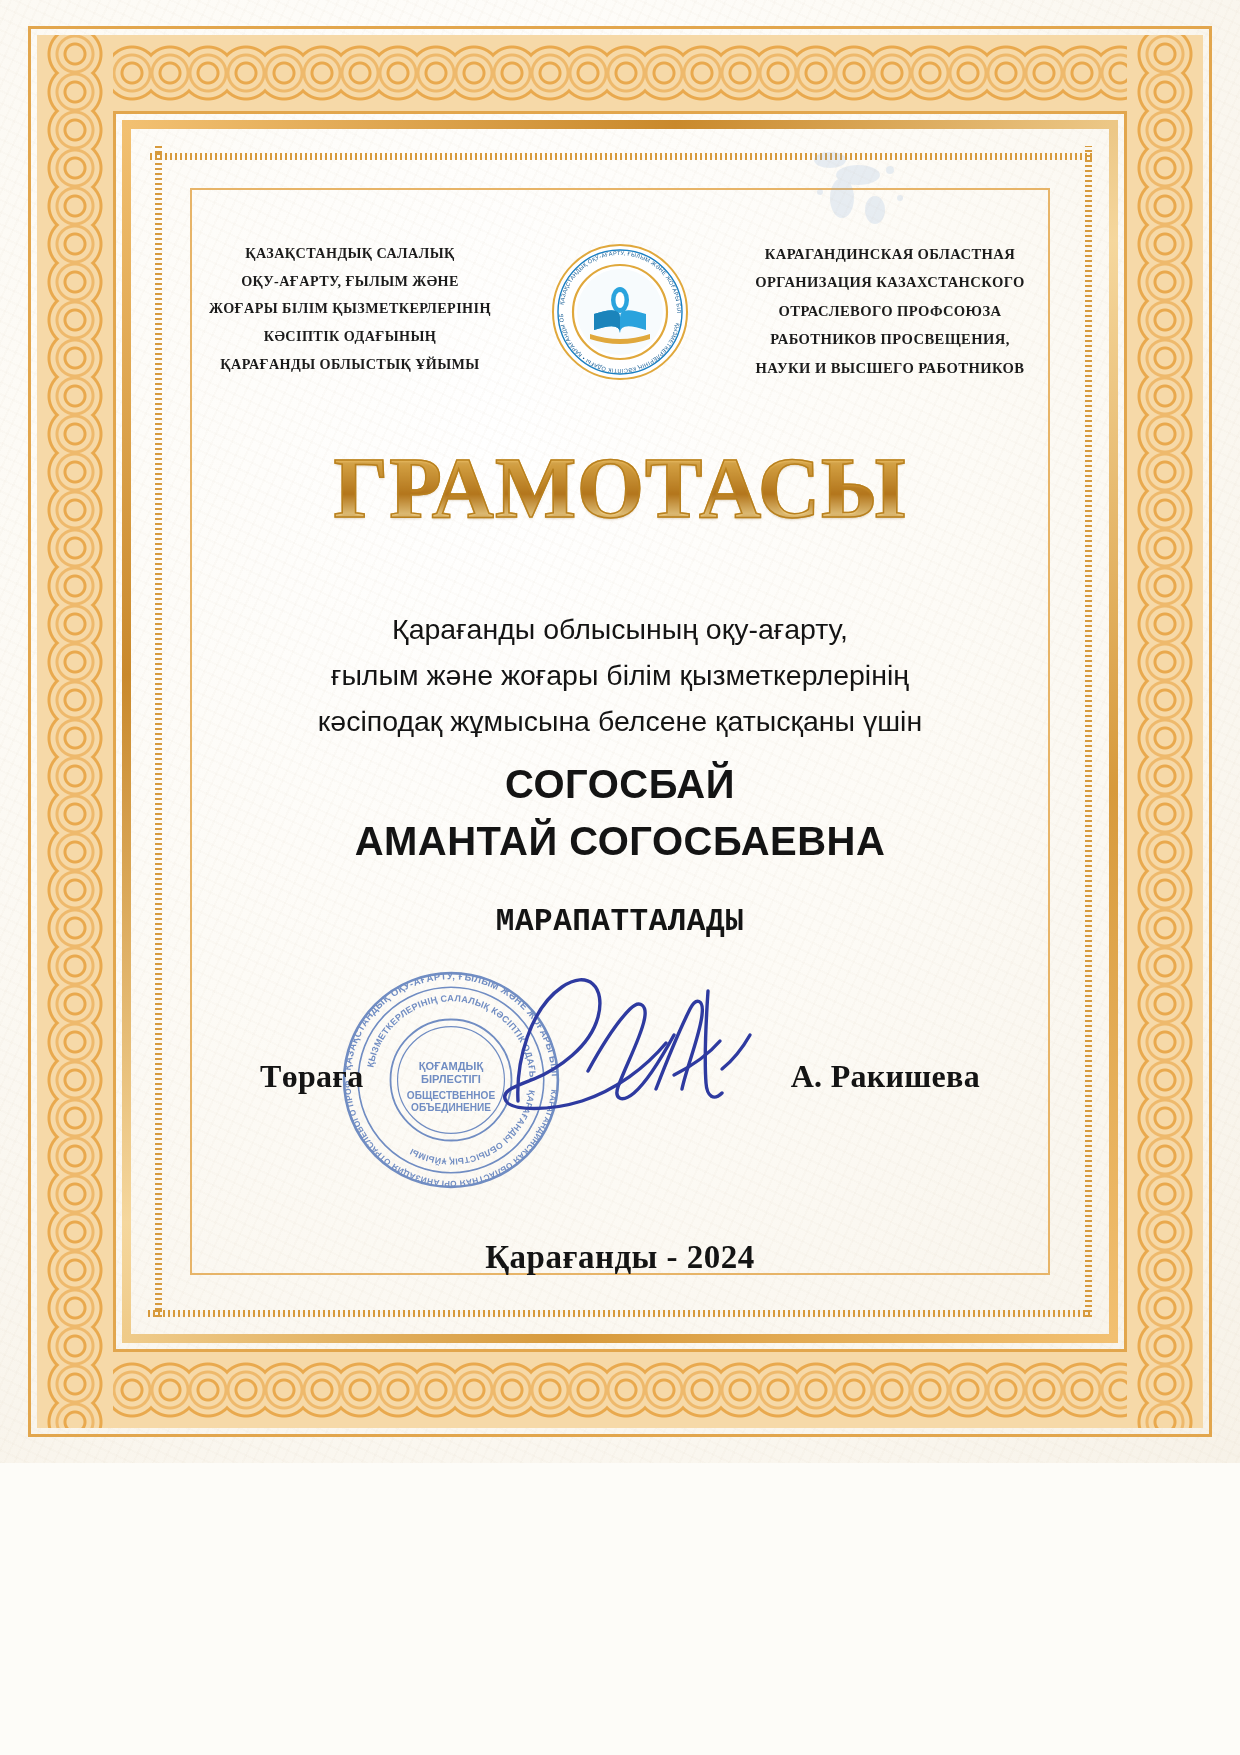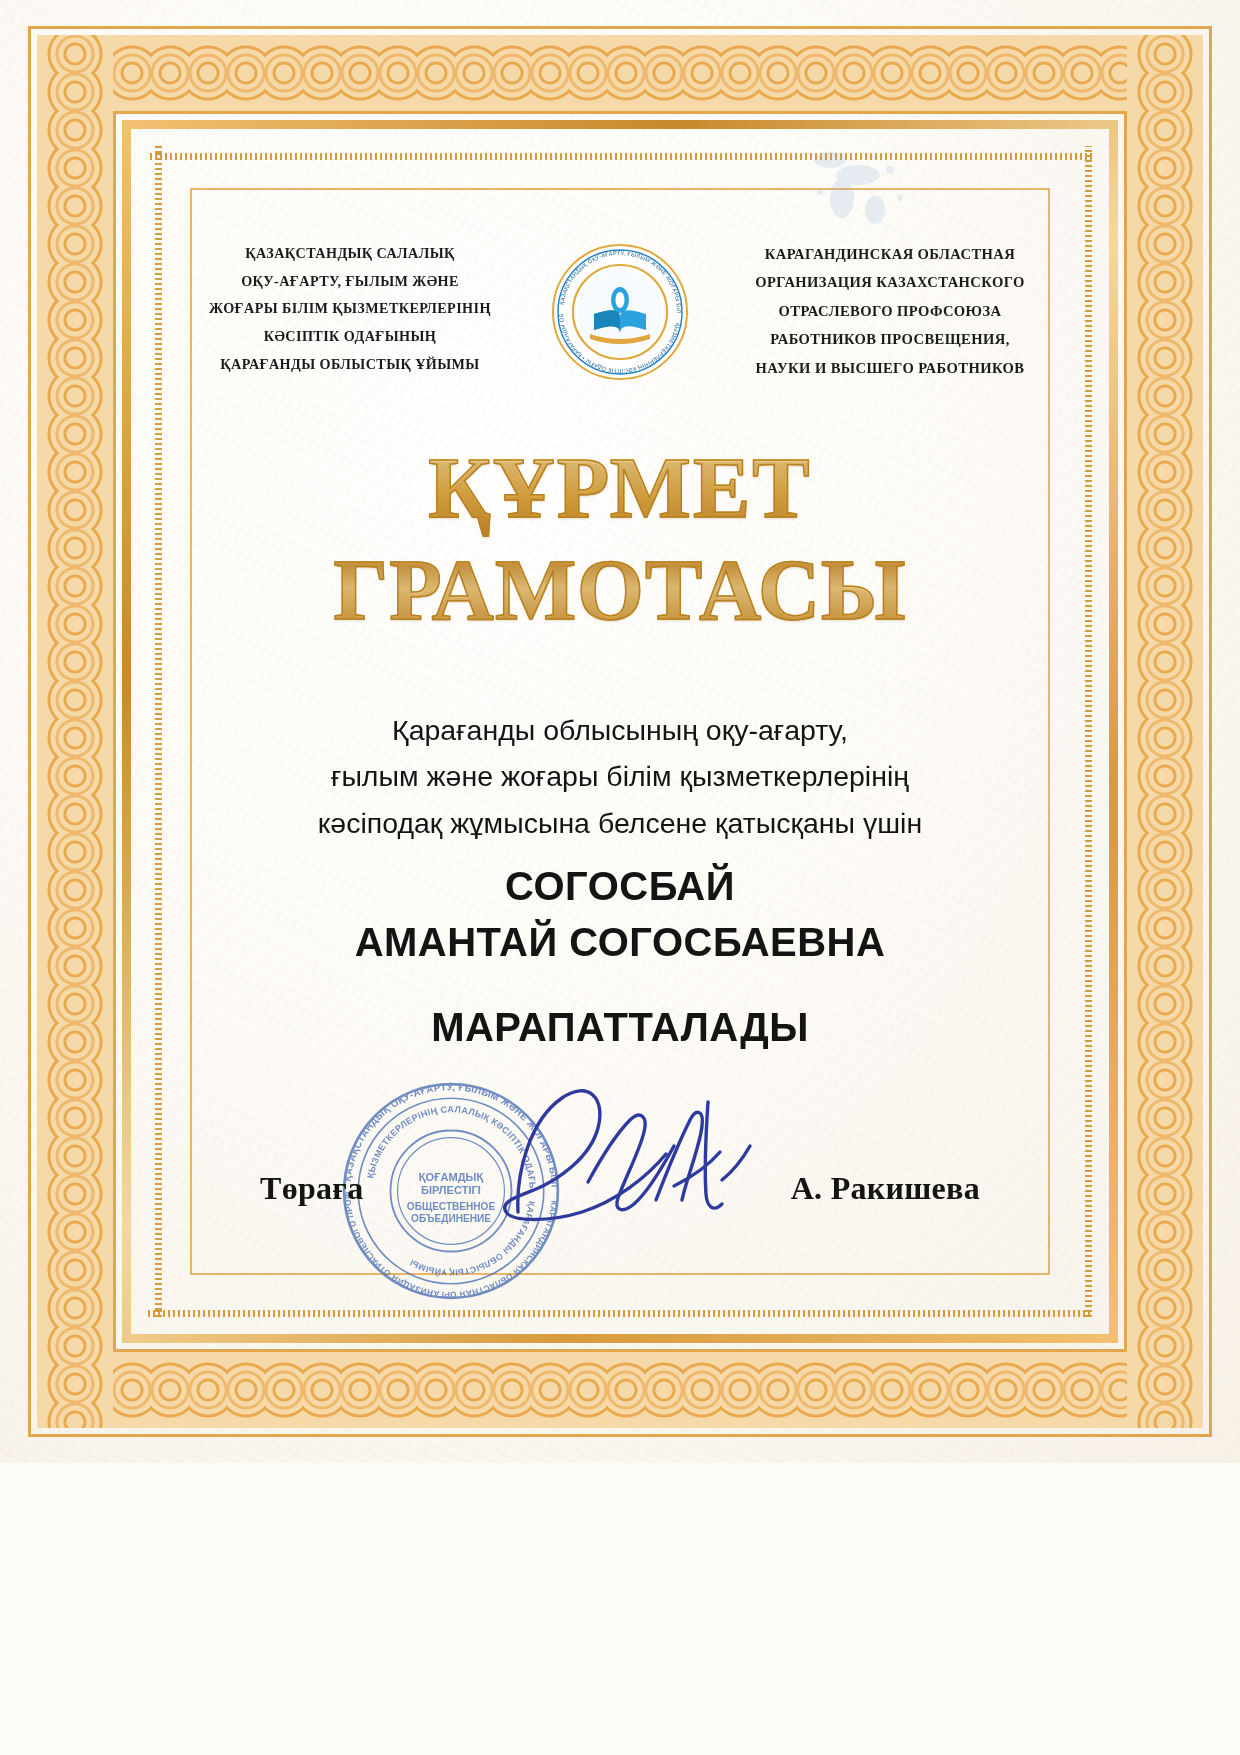--- a/index.html
+++ b/index.html
@@ -193,23 +193,23 @@
     font-weight: 700;
     font-size: 40px;
     line-height: 1.42;
     letter-spacing: 0.5px;
     color: #141414;
   }
   .recipient .rl { display: block; }
 
   .awarded {
     margin-top: 34px;
-    font-family: Liberation Sans, sans-serif;
-    font-weight: 700;
-    font-size: 40px;
+    font-family: Liberation Mono, monospace;
+    font-weight: 700;
+    font-size: 31px;
     letter-spacing: 0.5px;
     color: #141414;
   }
 
   
   .sign-row {
     position: relative;
     margin-top: 108px;
     display: flex;
     align-items: center;
@@ -340,21 +340,20 @@
       <div class="org-block right">
         <span class="org-line">КАРАГАНДИНСКАЯ ОБЛАСТНАЯ</span>
         <span class="org-line">ОРГАНИЗАЦИЯ КАЗАХСТАНСКОГО</span>
         <span class="org-line">ОТРАСЛЕВОГО ПРОФСОЮЗА</span>
         <span class="org-line">РАБОТНИКОВ ПРОСВЕЩЕНИЯ,</span>
         <span class="org-line">НАУКИ И ВЫСШЕГО РАБОТНИКОВ</span>
       </div>
     </div>
 
     <div class="title">
-      <div class="title-line-1">ҚҰРМЕТ</div>
       <div class="title-line-2">ГРАМОТАСЫ</div>
     </div>
 
     <div class="citation">
       <span class="cl">Қарағанды облысының оқу-ағарту,</span>
       <span class="cl">ғылым және жоғары білім қызметкерлерінің</span>
       <span class="cl">кәсіподақ жұмысына белсене қатысқаны үшін</span>
     </div>
 
     <div class="recipient">
@@ -407,14 +406,15 @@
           <path d="M204 124 C 220 116, 238 104, 250 90"></path>
           <path d="M238 40 C 236 70, 234 104, 236 132 C 237 146, 244 150, 252 142"></path>
           <path d="M252 118 C 262 110, 272 98, 280 84"></path>
         </g>
       </svg>
 
       <div class="sign-label">Төраға</div>
       <div class="sign-name">А. Ракишева</div>
     </div>
 
+    <div class="place-year">Қарағанды - 2024</div>
   </div>
 </div>
 
 </body></html>

